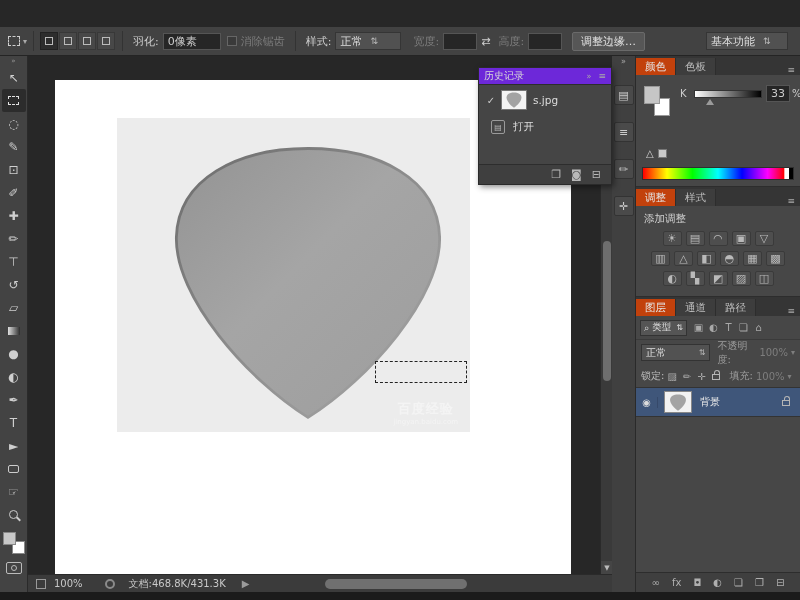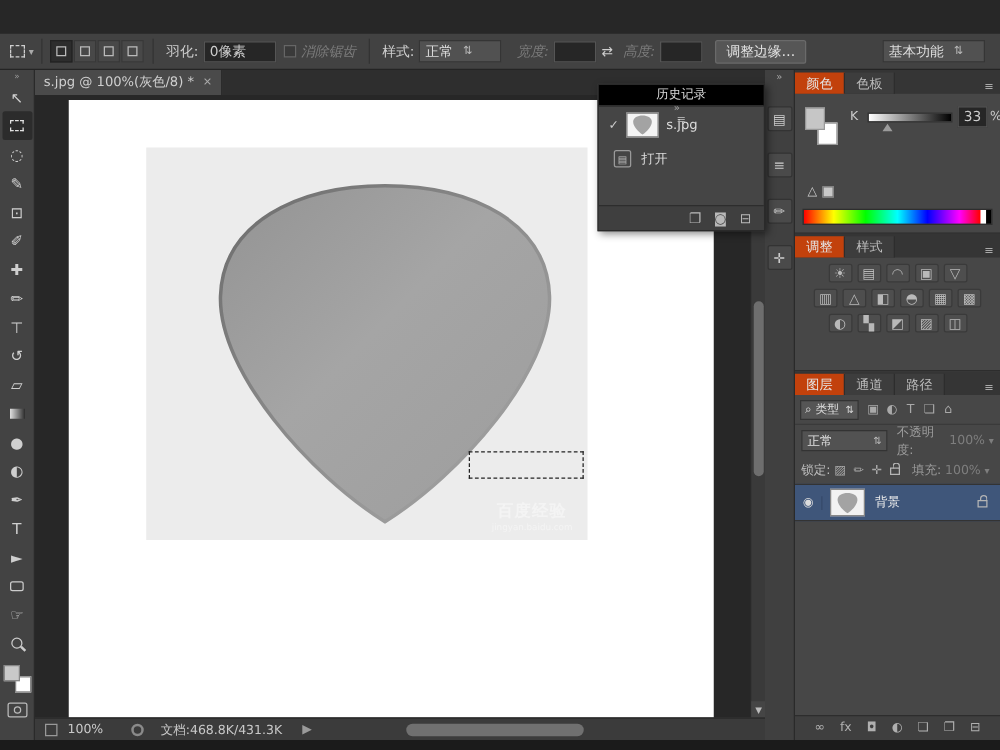--- a/index.html
+++ b/index.html
@@ -22,21 +22,21 @@
     border-bottom:1px solid #242424; display:flex; align-items:center; font-size:11px; }
   .opt-sep { width:1px; height:20px; background:#333; margin:0 6px; }
   .tool-preset { display:flex; align-items:center; margin-left:8px; }
   .mini-marquee { width:12px; height:10px; border:1px dashed #cfcfcf; display:inline-block; }
   .dd-arrow { color:#aaa; font-size:8px; margin-left:3px; }
   .selmode { width:18px; height:18px; border:1px solid #383838; display:flex; align-items:center;
     justify-content:center; margin-right:1px; background:#484848; }
   .selmode.active { background:#2d2d2d; border-color:#222; }
   .selmode .sq { width:8px; height:8px; border:1px solid #bbb; }
   .opt-label { color:#cfcfcf; margin:0 4px;text-align:right; }
-  .opt-label.disabled { color:#7c7c7c;font-style:italic; }
+  .opt-label.disabled { color:#7c7c7c; }
   .dark-input { background:#262626; border:1px solid #555; color:#ccc; height:17px;
     padding:0 4px; display:flex; align-items:center; }
   .checkbox { width:10px; height:10px; border:1px solid #666; background:#3a3a3a; margin-left:6px; }
   .combo { background:#515151; border:1px solid #353535; height:18px; display:flex; align-items:center;
     padding:0 4px; color:#ddd; }
   .combo .updown { margin-left:8px; color:#bbb; font-size:9px; }
   .push-btn { background:#565656; border:1px solid #6a6a6a; border-radius:2px; height:19px;
     padding:0 8px; display:flex; align-items:center; color:#e2e2e2; margin-left:10px; }
   .workspace { position:absolute; right:12px; top:5px; }
 
@@ -81,22 +81,22 @@
     font-size:7px; display:flex; align-items:center; justify-content:center; }
   .statusrow { position:absolute; left:0; top:518px; width:584px; height:18px; background:#3b3b3b;
     border-top:1px solid #2a2a2a; display:flex; align-items:center; color:#c9c9c9; font-size:10px; }
   .statusicon { width:10px; height:10px; border:1px solid #999; margin:0 8px 0 8px; }
   .statcircle { width:10px; height:10px; border-radius:50%; border:2px solid #8a8a8a; margin:0 14px 0 22px; }
   .hthumb { position:absolute; left:297px; top:4px; width:142px; height:10px; background:#707070; border-radius:5px; }
 
   
   .history { position:absolute; left:478px; top:67px; width:134px; height:118px; background:#454545;
     border:1px solid #2a2a2a; box-shadow:2px 2px 6px rgba(0,0,0,.45); z-index:6; }
-  .hist-head { height:17px; background:#000000; border-bottom:1px solid #2d2d2d; display:flex;
-    align-items:center; padding:0 5px; font-size:10px; color:#d8d8d8;flex-direction:column; }
+  .hist-head { height:17px; background:#6d28d9; border-bottom:1px solid #2d2d2d; display:flex;
+    align-items:center; padding:0 5px; font-size:10px; color:#d8d8d8; }
   .hist-head .sp { flex:1; }
   .hist-row { display:flex; align-items:center; height:24px; padding:0 4px; color:#ddd; font-size:10.5px; }
   .hist-row.first { height:30px; }
   .hist-row.selected { background:#3e5878; }
   .hist-thumb { width:26px; height:20px; background:#f4f4f4; border:1px solid #777; margin-right:6px;
     display:flex; align-items:center; justify-content:center; }
   .hist-ico { width:14px; height:14px; border:1px solid #9a9a9a; margin:0 8px 0 8px; border-radius:2px;
     display:flex; align-items:center; justify-content:center; font-size:8px; color:#bbb; }
   .hist-brushcell { width:16px; color:#ccc; font-size:10px; text-align:center; margin-right:2px; }
   .hist-foot { position:absolute; bottom:0; left:0; right:0; height:20px; background:#3f3f3f;
@@ -282,26 +282,20 @@
     <div class="fgbg">
       <span class="bg"></span>
       <span class="fg"></span>
     </div>
     <div class="qmask">
         <i></i>
       </div>
   </div>
 
   <div class="docwrap">
-    <div class="tabbar">
-      <div class="doctab">
-        <span>s.jpg @ 100%(灰色/8) *</span>
-        <span class="close">×</span>
-      </div>
-    </div>
     <div class="page">
       <div class="photo">
         <svg class="pick-svg" width="282" height="288" viewBox="0 0 300 300">
           <defs>
             <linearGradient id="pickfill" x1="0" y1="0" x2="1" y2="1">
               <stop offset="0" stop-color="#939393"></stop>
               <stop offset="0.45" stop-color="#a5a5a5"></stop>
               <stop offset="1" stop-color="#9d9d9d"></stop>
             </linearGradient>
             <linearGradient id="pickedge" x1="0" y1="0" x2="1" y2="1">
@@ -399,20 +393,21 @@
       </div>
       <div class="spectrum"></div>
     </div>
 
     <div class="adjpanel">
       <div class="ptabs">
         <div class="ptab active">调整</div>
         <div class="ptab">样式</div>
         <div class="menu">≡</div>
       </div>
+      <div class="adj-heading">添加调整</div>
       <div class="adj-row">
         <span class="adj-ico">☀</span>
         <span class="adj-ico">▤</span>
         <span class="adj-ico">◠</span>
         <span class="adj-ico">▣</span>
         <span class="adj-ico">▽</span>
       </div>
       <div class="adj-row">
         <span class="adj-ico">▥</span>
         <span class="adj-ico">△</span>

